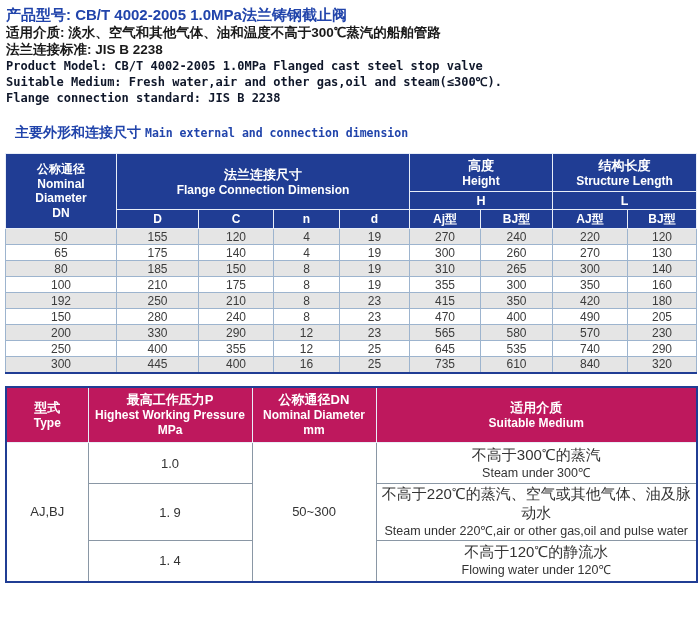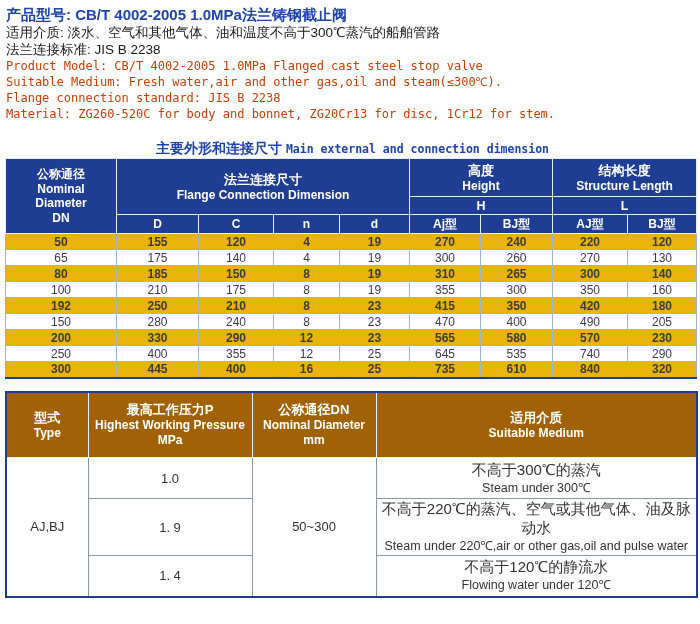--- a/index.html
+++ b/index.html
@@ -12,63 +12,63 @@
   }
   .page { padding:5px 3px 0 5px; }
 
   
   .intro { margin-left:1px; }
   .intro .line { line-height:16px; white-space:nowrap; }
   .intro .zh-title {
     color:#2144ab; font-weight:bold; font-size:15px; line-height:19px;
   }
   .intro .zh {
-    color:#1a1a1a; font-weight:normal; font-size:13.5px; line-height:17px;
+    color:#1a1a1a; font-weight:bold; font-size:13.5px; line-height:17px;
   }
   .intro .en {
-    color:#c2410c; font-family:"DejaVu Sans Mono", monospace;
-    font-weight:normal; font-size:12px; line-height:16px; letter-spacing:0;
-  }
-
-  
-  .section-title { margin-top:17px; margin-left:3px; white-space:nowrap;text-align:center; }
+    color:#0f172a; font-family:"DejaVu Sans Mono", monospace;
+    font-weight:bold; font-size:12px; line-height:16px; letter-spacing:0;
+  }
+
+  
+  .section-title { margin-top:17px; margin-left:10px; white-space:nowrap; }
   .section-title .s-zh { color:#2144ab; font-weight:bold; font-size:14px; }
   .section-title .s-en {
     color:#2144ab; font-family:"DejaVu Sans Mono", monospace;
     font-weight:bold; font-size:11.5px; margin-left:4px;
   }
 
   
   table { border-collapse:collapse; table-layout:fixed; }
   th, td { text-align:center; vertical-align:middle; overflow:hidden; }
 
   
-  .t1 { margin-top:0; width:691px; border:1px solid #203d94; border-bottom:2px solid #203d94; }
+  .t1 { margin-top:11px; width:691px; border:1px solid #203d94; border-bottom:2px solid #203d94; }
   .t1 thead th {
     background:#203d94; color:#ffffff;
     border:1px solid #e8eef8;
     font-size:12px; font-weight:bold;
   }
   .t1 thead .h-zh { font-size:13px; display:block; line-height:16px; }
   .t1 thead .h-en { font-size:12px; display:block; line-height:14px; }
   .t1 thead .dn-line { display:block; font-size:12px; line-height:14.5px; }
   .t1 thead tr.gr1 th { height:38px; }
   .t1 thead tr.gr2 th { height:18px; font-size:12.5px; }
   .t1 thead tr.gr3 th { height:19px; }
   .t1 tbody td {
     height:16px; font-size:12px; color:#3c3c3c;
     border:1px solid #9db4ce; line-height:14px; padding:0;
     background:#ffffff;
   }
-  .t1 tbody tr.alt td { background:#eab308;font-weight:bold; }
+  .t1 tbody tr.alt td { background:#e5e5e5; }
 
   
   .t2 { margin-top:12px; width:691px; border:2px solid #203d94; }
   .t2 thead th {
-    background:#a16207; color:#ffffff; height:66px;
+    background:#be185d; color:#ffffff; height:56px;
     border:1px solid #e8eef8; font-weight:bold;
   }
   .t2 .h-zh { display:block; font-size:13px; line-height:17px; }
   .t2 .h-en { display:block; font-size:12px; line-height:15px; }
   .t2 tbody td {
     border:1px solid #8a97a5; background:#ffffff;
     font-size:13px; color:#333;
   }
   .t2 tbody tr.r1 td { height:41px; }
   .t2 tbody tr.r2 td { height:46px; }
@@ -81,21 +81,20 @@
 
 <div class="page">
 
   <div class="intro">
     <div class="line zh-title">产品型号: CB/T 4002-2005 1.0MPa法兰铸钢截止阀</div>
     <div class="line zh">适用介质: 淡水、空气和其他气体、油和温度不高于300℃蒸汽的船舶管路</div>
     <div class="line zh">法兰连接标准: JIS B 2238</div>
     <div class="line en">Product Model: CB/T 4002-2005 1.0MPa Flanged cast steel stop valve</div>
     <div class="line en">Suitable Medium: Fresh water,air and other gas,oil and steam(≤300℃).</div>
     <div class="line en">Flange connection standard: JIS B 2238</div>
-    <div class="line en">Material: ZG260-520C for body and bonnet, ZG20Cr13 for disc, 1Cr12 for stem.</div>
   </div>
 
   <div class="section-title">
     <span class="s-zh">主要外形和连接尺寸</span><span class="s-en">Main external and connection  dimension</span>
   </div>
 
   <table class="t1">
     <colgroup>
       <col style="width:111px">
         <col style="width:82px">

